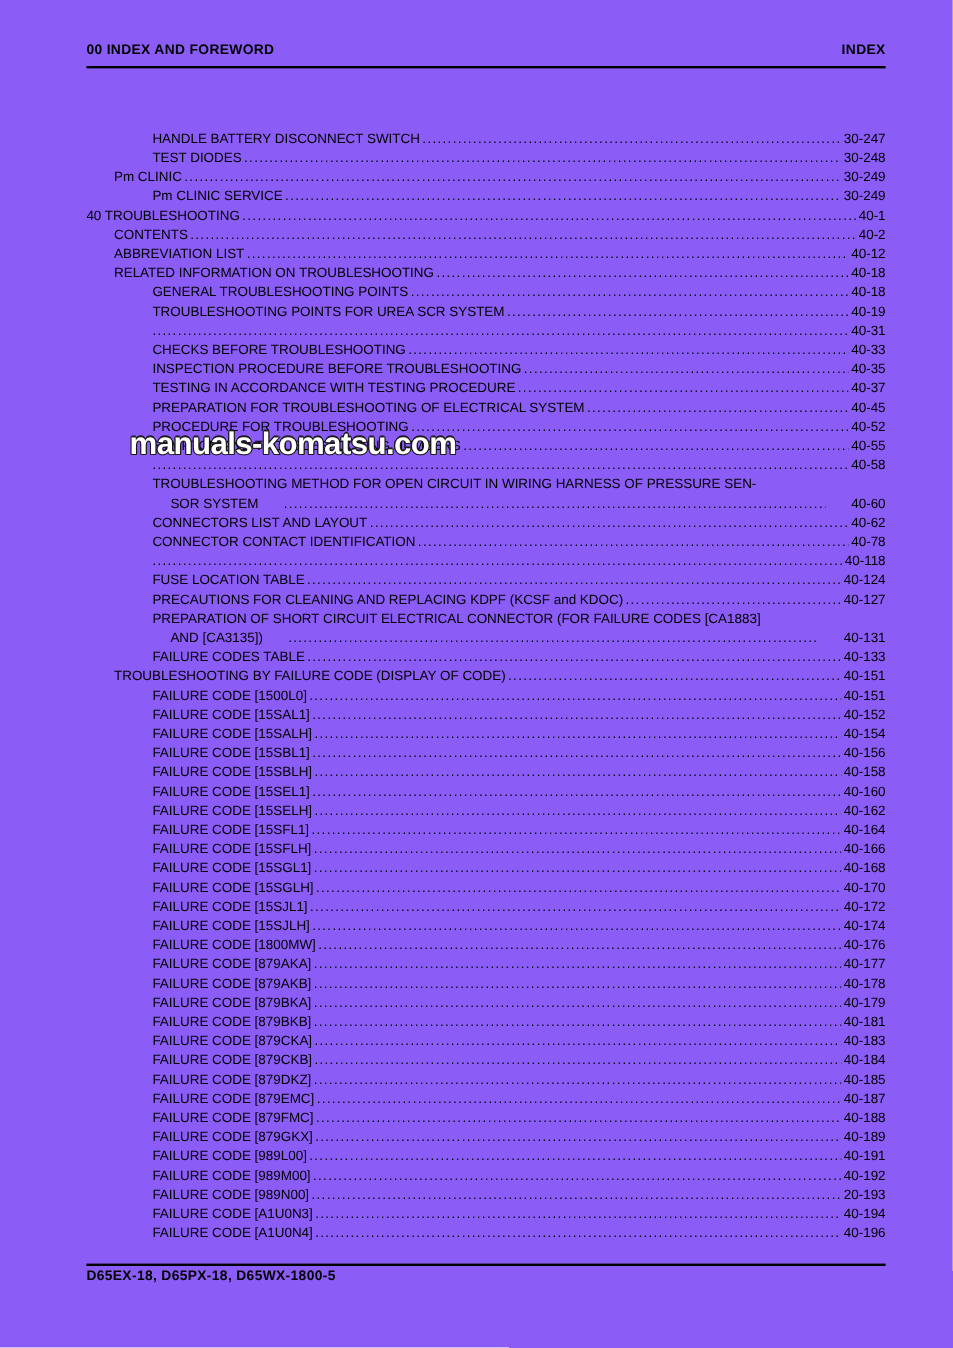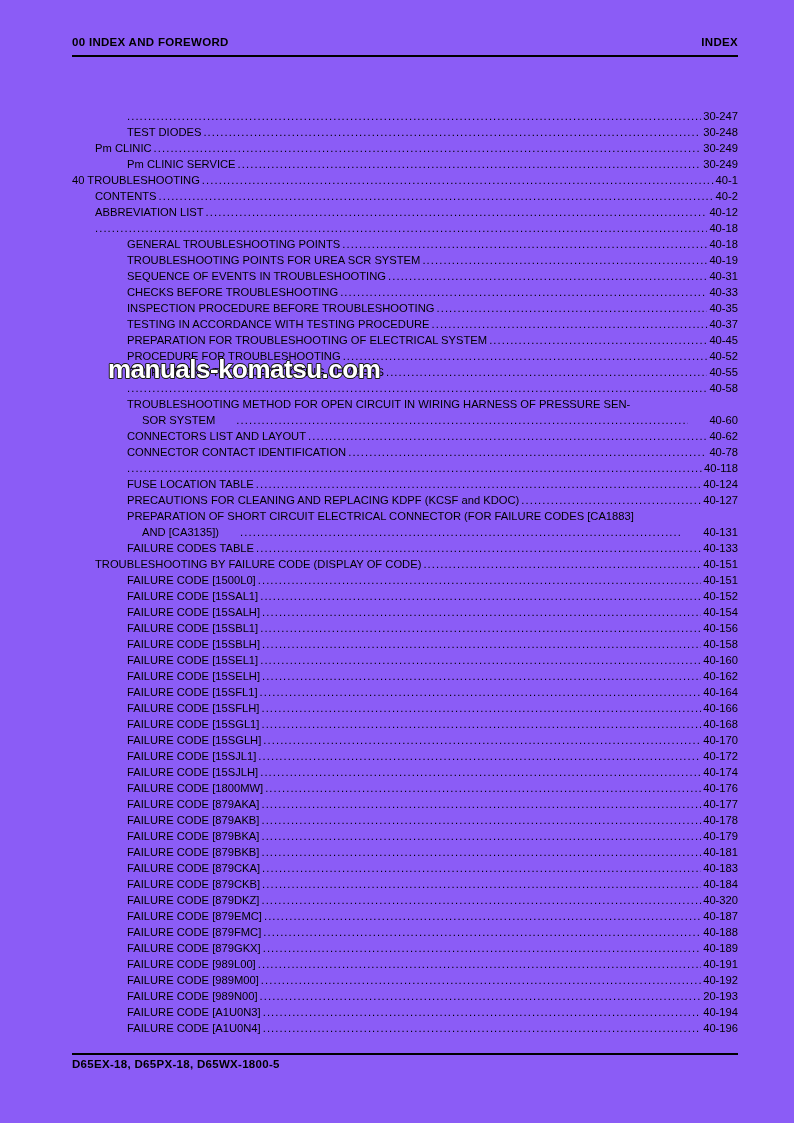--- a/index.html
+++ b/index.html
@@ -140,20 +140,21 @@
 <div class="page">
 
   <div class="page-header">
     <span class="hdr-left">00 INDEX AND FOREWORD</span>
     <span class="hdr-right">INDEX</span>
   </div>
   <div class="header-rule"></div>
 
   <div class="toc">
       <div class="toc-entry lvl2">
+        <span class="toc-title">HANDLE BATTERY DISCONNECT SWITCH</span>
         <span class="toc-dots">...........................................................................................................................................................................................................................</span>
         <span class="toc-page">30-247</span>
       </div>
       <div class="toc-entry lvl2">
         <span class="toc-title">TEST DIODES</span>
         <span class="toc-dots">...........................................................................................................................................................................................................................</span>
         <span class="toc-page">30-248</span>
       </div>
       <div class="toc-entry lvl1">
         <span class="toc-title">Pm CLINIC</span>
@@ -174,35 +175,35 @@
         <span class="toc-title">CONTENTS</span>
         <span class="toc-dots">...........................................................................................................................................................................................................................</span>
         <span class="toc-page">40-2</span>
       </div>
       <div class="toc-entry lvl1">
         <span class="toc-title">ABBREVIATION LIST</span>
         <span class="toc-dots">...........................................................................................................................................................................................................................</span>
         <span class="toc-page">40-12</span>
       </div>
       <div class="toc-entry lvl1">
+        <span class="toc-title">RELATED INFORMATION ON TROUBLESHOOTING</span>
         <span class="toc-dots">...........................................................................................................................................................................................................................</span>
         <span class="toc-page">40-18</span>
       </div>
       <div class="toc-entry lvl2">
         <span class="toc-title">GENERAL TROUBLESHOOTING POINTS</span>
         <span class="toc-dots">...........................................................................................................................................................................................................................</span>
         <span class="toc-page">40-18</span>
       </div>
       <div class="toc-entry lvl2">
         <span class="toc-title">TROUBLESHOOTING POINTS FOR UREA SCR SYSTEM</span>
         <span class="toc-dots">...........................................................................................................................................................................................................................</span>
         <span class="toc-page">40-19</span>
       </div>
       <div class="toc-entry lvl2">
-        <span class="toc-title">SEQUENCE OF EVENTS IN TROUBLESHOOTING</span>
         <span class="toc-dots">...........................................................................................................................................................................................................................</span>
         <span class="toc-page">40-31</span>
       </div>
       <div class="toc-entry lvl2">
         <span class="toc-title">CHECKS BEFORE TROUBLESHOOTING</span>
         <span class="toc-dots">...........................................................................................................................................................................................................................</span>
         <span class="toc-page">40-33</span>
       </div>
       <div class="toc-entry lvl2">
         <span class="toc-title">INSPECTION PROCEDURE BEFORE TROUBLESHOOTING</span>
@@ -379,21 +380,21 @@
         <span class="toc-page">40-183</span>
       </div>
       <div class="toc-entry lvl2">
         <span class="toc-title">FAILURE CODE [879CKB]</span>
         <span class="toc-dots">...........................................................................................................................................................................................................................</span>
         <span class="toc-page">40-184</span>
       </div>
       <div class="toc-entry lvl2">
         <span class="toc-title">FAILURE CODE [879DKZ]</span>
         <span class="toc-dots">...........................................................................................................................................................................................................................</span>
-        <span class="toc-page">40-320</span>
+        <span class="toc-page">40-185</span>
       </div>
       <div class="toc-entry lvl2">
         <span class="toc-title">FAILURE CODE [879EMC]</span>
         <span class="toc-dots">...........................................................................................................................................................................................................................</span>
         <span class="toc-page">40-187</span>
       </div>
       <div class="toc-entry lvl2">
         <span class="toc-title">FAILURE CODE [879FMC]</span>
         <span class="toc-dots">...........................................................................................................................................................................................................................</span>
         <span class="toc-page">40-188</span>

